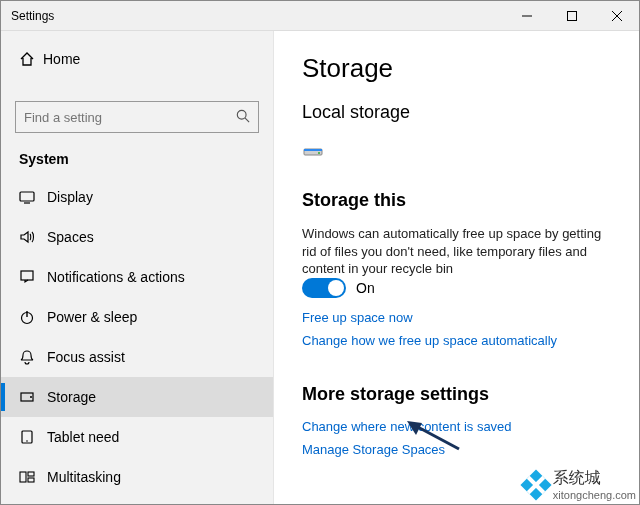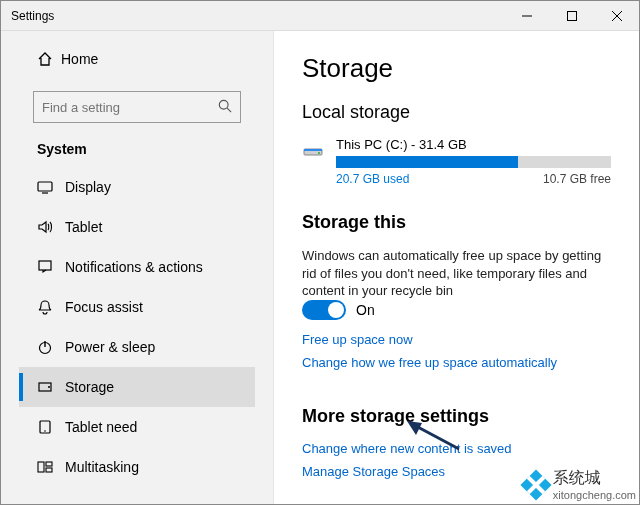--- a/index.html
+++ b/index.html
@@ -3,24 +3,24 @@
 <meta charset="utf-8">
 <style>
   * { box-sizing: border-box; margin: 0; padding: 0; }
   html, body { width: 640px; height: 505px; font-family: "Segoe UI", Arial, sans-serif; font-size: 13px; color: #000; background: #fff; overflow: hidden; }
   .window { width: 640px; height: 505px; border: 1px solid #888; display: flex; flex-direction: column; background: #fff; }
   .titlebar { height: 30px; display: flex; align-items: center; background: #f0f0f0; border-bottom: 1px solid #ddd; }
   .titlebar .title { padding-left: 10px; font-size: 12px; flex: 1; }
   .winbtn { width: 45px; height: 30px; display: flex; align-items: center; justify-content: center; font-family: "Segoe UI Symbol", Arial; font-size: 10px; color: #000; }
   .winbtn svg { stroke: #000; }
   .body { flex: 1; display: flex; overflow: hidden; }
-  .sidebar { width: 273px; background: #f2f2f2; padding: 10px 18px; display: flex; flex-direction: column; border-right: 1px solid #e5e5e5; }
+  .sidebar { width: 273px; background: #f2f2f2; padding: 10px 0; display: flex; flex-direction: column; border-right: 1px solid #e5e5e5; }
   .home { display: flex; align-items: center; height: 36px; padding-left: 18px; font-size: 14px; }
   .home .icon { width: 24px; display: flex; justify-content: flex-start; }
-  .search { margin: 14px 14px 12px 14px; height: 32px; border: 1px solid #999; background: #f2f2f2; display: flex; align-items: center; padding: 0 8px; color: #666; }
+  .search { margin: 24px 14px 12px 14px; height: 32px; border: 1px solid #999; background: #f2f2f2; display: flex; align-items: center; padding: 0 8px; color: #666; }
   .search input { border: none; outline: none; background: transparent; flex: 1; font-size: 13px; color: #333; }
   .groupLabel { padding: 6px 18px 10px 18px; font-weight: 600; font-size: 14px; }
   .navlist { flex: 1; overflow: hidden; }
   .navitem { display: flex; align-items: center; height: 40px; padding-left: 18px; font-size: 14px; cursor: default; }
   .navitem .icon { width: 28px; display: flex; justify-content: flex-start; }
   .navitem.selected { background: #dcdcdc; position: relative; }
   .navitem.selected::before { content: ""; position: absolute; left: 0; top: 6px; bottom: 6px; width: 4px; background: #0078d7; }
   .main { flex: 1; overflow-y: auto; padding: 22px 28px 20px 28px; position: relative; }
   .h1 { font-size: 26px; font-weight: 400; margin-bottom: 18px; }
   .h2 { font-size: 18px; font-weight: 600; margin: 16px 0 14px 0; }
@@ -110,47 +110,47 @@
             </span>
           <span>Display</span>
         </div>
         <div class="navitem">
           <span class="icon">
               <svg width="16" height="16" viewBox="0 0 16 16">
                 <path d="M2 6v4h3l4 3V3L5 6H2z" fill="none" stroke="#000" stroke-width="1.2"></path>
                 <path d="M11 5c1 1 1 5 0 6M13 3c2 2 2 8 0 10" fill="none" stroke="#000" stroke-width="1.1"></path>
               </svg>
             </span>
-          <span>Tablet</span>
+          <span>Spaces</span>
         </div>
         <div class="navitem">
           <span class="icon">
               <svg width="16" height="16" viewBox="0 0 16 16">
                 <rect x="2" y="2" width="12" height="9" fill="none" stroke="#000" stroke-width="1.2"></rect>
                 <path d="M6 11v2l3-2" fill="none" stroke="#000" stroke-width="1.2"></path>
               </svg>
             </span>
           <span>Notifications &amp; actions</span>
         </div>
         <div class="navitem">
           <span class="icon">
               <svg width="16" height="16" viewBox="0 0 16 16">
-                <path d="M8 2a4 4 0 0 0-4 4c0 2 0 4-2 5h12c-2-1-2-3-2-5a4 4 0 0 0-4-4zM6 13a2 2 0 0 0 4 0" fill="none" stroke="#000" stroke-width="1.1"></path>
-              </svg>
-            </span>
-          <span>Focus assist</span>
-        </div>
-        <div class="navitem">
-          <span class="icon">
-              <svg width="16" height="16" viewBox="0 0 16 16">
                 <circle cx="8" cy="9" r="5.5" fill="none" stroke="#000" stroke-width="1.2"></circle>
                 <line x1="8" y1="2" x2="8" y2="8" stroke="#000" stroke-width="1.4"></line>
               </svg>
             </span>
           <span>Power &amp; sleep</span>
+        </div>
+        <div class="navitem">
+          <span class="icon">
+              <svg width="16" height="16" viewBox="0 0 16 16">
+                <path d="M8 2a4 4 0 0 0-4 4c0 2 0 4-2 5h12c-2-1-2-3-2-5a4 4 0 0 0-4-4zM6 13a2 2 0 0 0 4 0" fill="none" stroke="#000" stroke-width="1.1"></path>
+              </svg>
+            </span>
+          <span>Focus assist</span>
         </div>
         <div class="navitem selected">
           <span class="icon">
               <svg width="16" height="16" viewBox="0 0 16 16">
                 <rect x="2" y="4" width="12" height="8" fill="none" stroke="#000" stroke-width="1.2"></rect>
                 <circle cx="12" cy="8" r="1" fill="#000"></circle>
               </svg>
             </span>
           <span>Storage</span>
         </div>
@@ -191,30 +191,20 @@
       <div class="h2" style="font-weight:400;font-size:18px;margin-top:16px;">Local storage</div>
 
       <div class="drive">
         <div class="driveicon">
           <svg width="22" height="22" viewBox="0 0 22 22">
               <rect x="2" y="10" width="18" height="6" rx="1" fill="#d0d0d0" stroke="#888"></rect>
               <rect x="2" y="10" width="18" height="2" fill="#2d89ef"></rect>
               <circle cx="17" cy="14" r="1" fill="#3a3"></circle>
             </svg>
         </div>
-        <div class="drivebody">
-          <div class="drivename">This PC (C:) - 31.4 GB</div>
-          <div class="bar">
-            <div class="fill" style="width:66%"></div>
-          </div>
-          <div class="barlabels">
-            <span class="used">20.7 GB used</span>
-            <span class="free">10.7 GB free</span>
-          </div>
-        </div>
       </div>
 
       <div class="h2" style="margin-top:26px;">Storage this</div>
       <div class="desc">Windows can automatically free up space by getting rid of files you don't need, like temporary files and content in your recycle bin</div>
 
       <div class="toggle">
         <div class="switch">
             <div class="knob"></div>
           </div>
         <div class="state">On</div>

